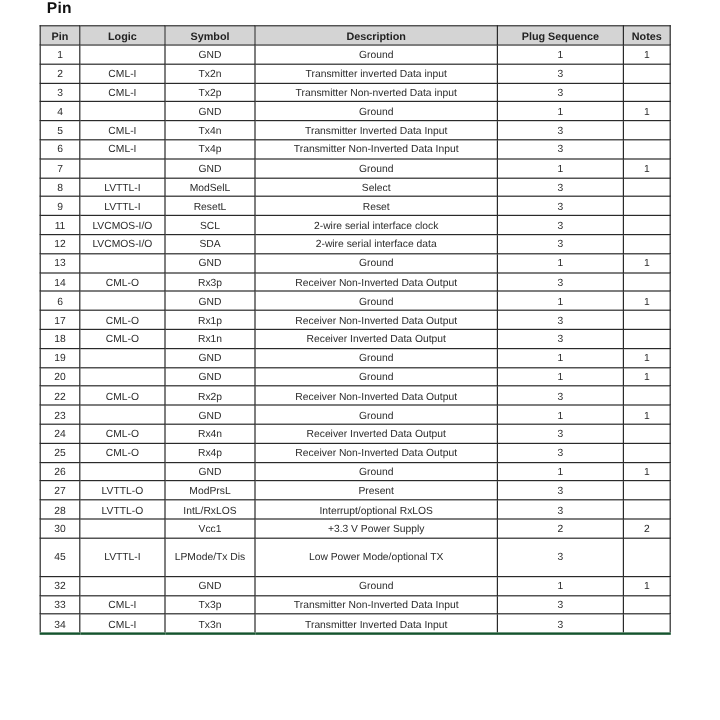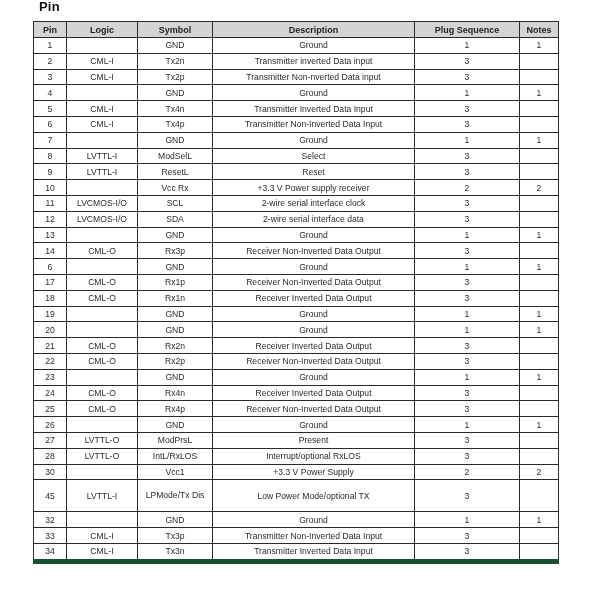--- a/index.html
+++ b/index.html
@@ -54,21 +54,21 @@
     }
     table.pins td.wrap {
       white-space: normal;
       line-height: 15px;
       margin-top: 32px;
     }
     table.pins tr.tall td {
       height: 31px;
     }
     table.pins tbody tr:last-child td {
-      border-bottom: 5px solid #14532d;
+      border-bottom: 2px solid #14532d;
     }
   </style>
 </head>
 <body>
 
 <div class="title">Pin</div>
 
 <table class="pins">
   <colgroup>
     <col style="width:33px">
@@ -155,28 +155,20 @@
       </tr>
       <tr>
         <td>9</td>
         <td>LVTTL-I</td>
         <td>ResetL</td>
         <td>Reset</td>
         <td>3</td>
         <td></td>
       </tr>
       <tr>
-        <td>10</td>
-        <td></td>
-        <td>Vcc Rx</td>
-        <td>+3.3 V Power supply receiver</td>
-        <td>2</td>
-        <td>2</td>
-      </tr>
-      <tr>
         <td>11</td>
         <td>LVCMOS-I/O</td>
         <td>SCL</td>
         <td>2-wire serial interface clock</td>
         <td>3</td>
         <td></td>
       </tr>
       <tr>
         <td>12</td>
         <td>LVCMOS-I/O</td>
@@ -233,28 +225,20 @@
         <td>1</td>
         <td>1</td>
       </tr>
       <tr>
         <td>20</td>
         <td></td>
         <td>GND</td>
         <td>Ground</td>
         <td>1</td>
         <td>1</td>
-      </tr>
-      <tr>
-        <td>21</td>
-        <td>CML-O</td>
-        <td>Rx2n</td>
-        <td>Receiver Inverted Data Output</td>
-        <td>3</td>
-        <td></td>
       </tr>
       <tr>
         <td>22</td>
         <td>CML-O</td>
         <td>Rx2p</td>
         <td>Receiver Non-Inverted Data Output</td>
         <td>3</td>
         <td></td>
       </tr>
       <tr>

